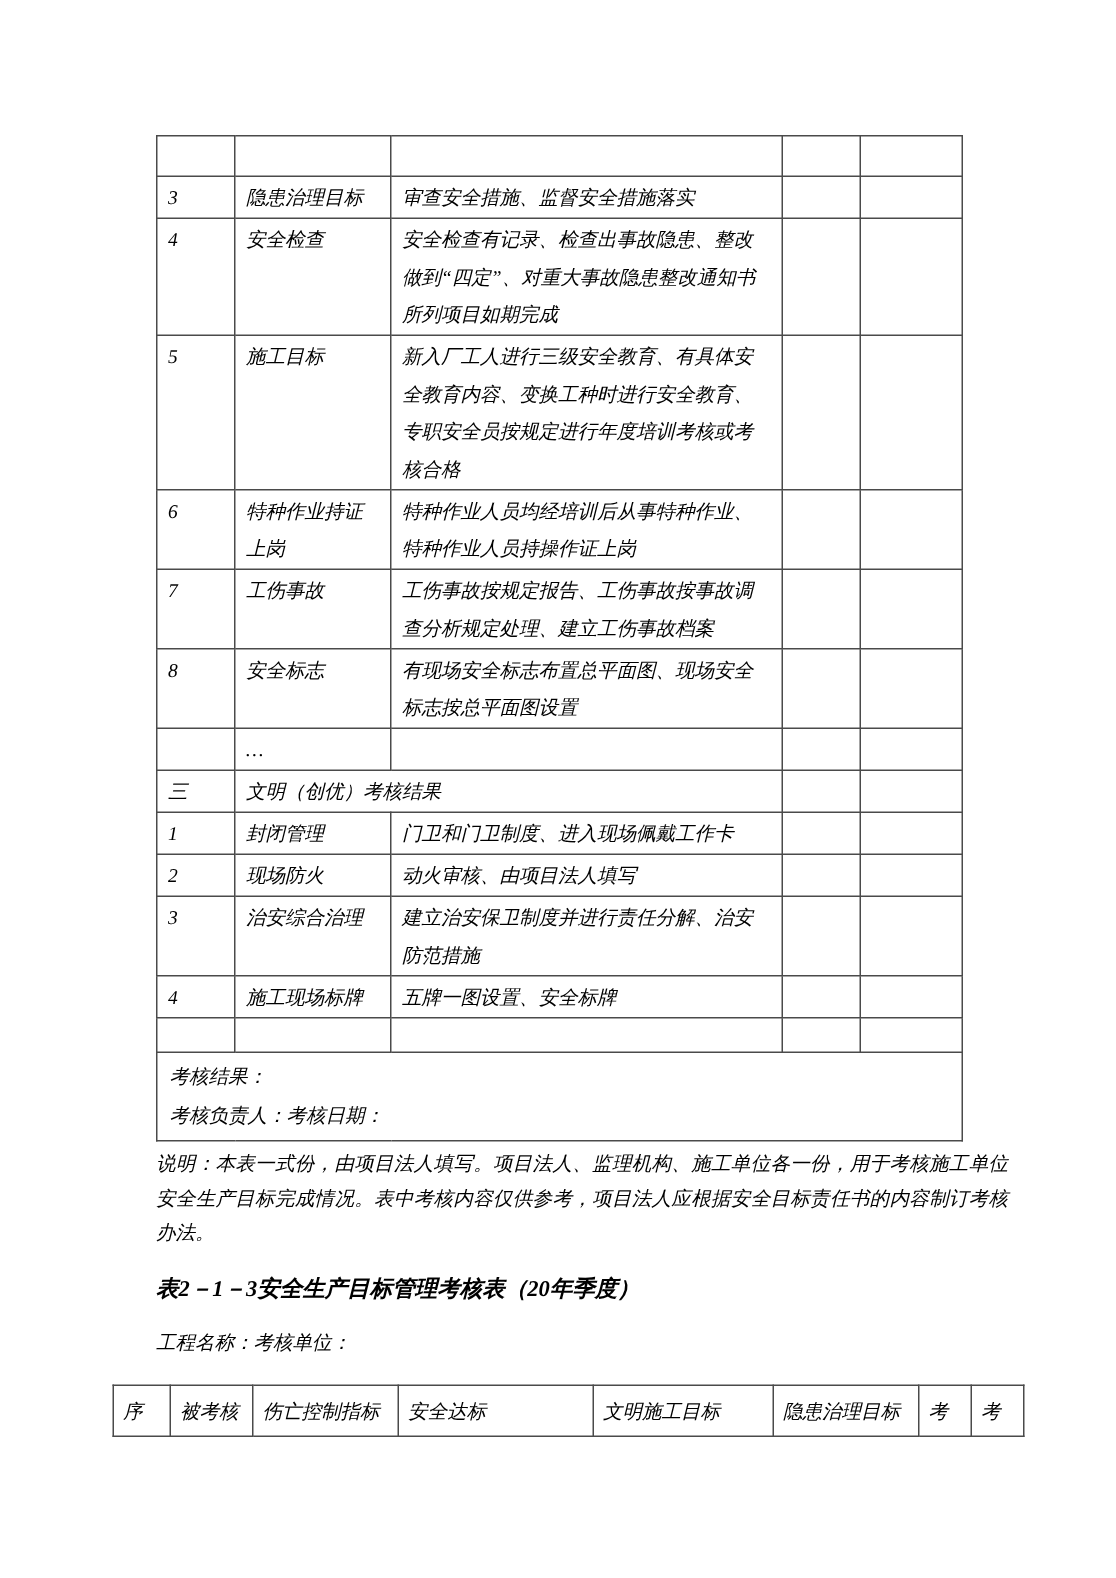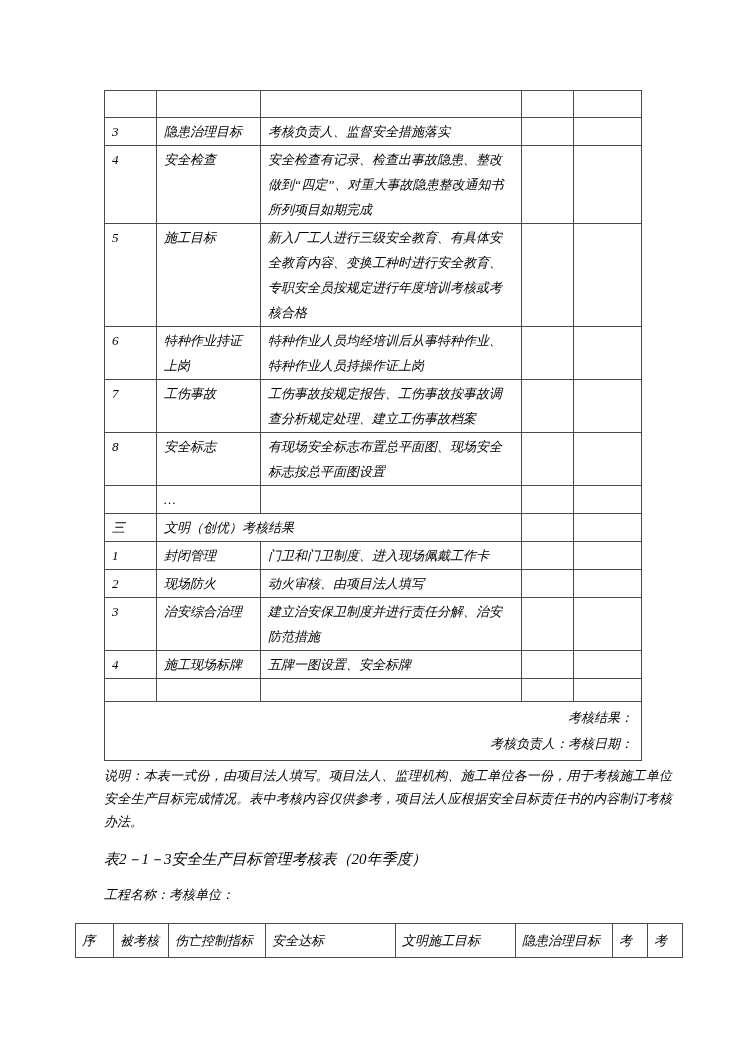--- a/index.html
+++ b/index.html
@@ -20,31 +20,31 @@
     vertical-align: top; padding: 1px 8px 1px 7px;
     word-break: break-all;
   }
   .main-table col.c1 { width: 52px; }
   .main-table col.c2 { width: 104px; }
   .main-table col.c3 { width: 261px; }
   .main-table col.c4 { width: 52px; }
   .main-table col.c5 { width: 68px; }
   .r-top td { height: 27px; }
   .r-gap td { height: 23px; }
-  .r-footer td { padding: 3px 8px; text-align: right; }
+  .r-footer td { padding: 3px 8px; }
   .r-footer .ln { line-height: 26px; }
 
   .note {
     margin: 3px 36px 0 104px; width: 568px;
     font-size: 13px; font-style: italic; line-height: 23px;
     text-align: justify; word-break: break-all;
   }
   .heading {
     margin: 17px 0 0 104px;
-    font-size: 15px; font-weight: normal; font-style: italic;
+    font-size: 15px; font-weight: bold; font-style: italic;
   }
   .proj { margin: 17px 10px 0 104px; font-size: 13px; font-style: italic; }
 
   .bottom-table { margin: 19px 0 0 75px; width: 607px; }
   .bottom-table td {
     font-size: 13px; font-style: italic; height: 34px;
     vertical-align: middle; padding: 2px 4px 2px 6px; word-break: break-all;
   }
   .bottom-table col.b1 { width: 38px; }
   .bottom-table col.b2 { width: 55px; }
@@ -72,21 +72,21 @@
       <tr class="r-top">
         <td></td>
         <td></td>
         <td></td>
         <td></td>
         <td></td>
       </tr>
       <tr>
         <td>3</td>
         <td>隐患治理目标</td>
-        <td>考核负责人、监督安全措施落实</td>
+        <td>审查安全措施、监督安全措施落实</td>
         <td></td>
         <td></td>
       </tr>
       <tr>
         <td>4</td>
         <td>安全检查</td>
         <td>安全检查有记录、检查出事故隐患、整改做到“四定”、对重大事故隐患整改通知书所列项目如期完成</td>
         <td></td>
         <td></td>
       </tr>

